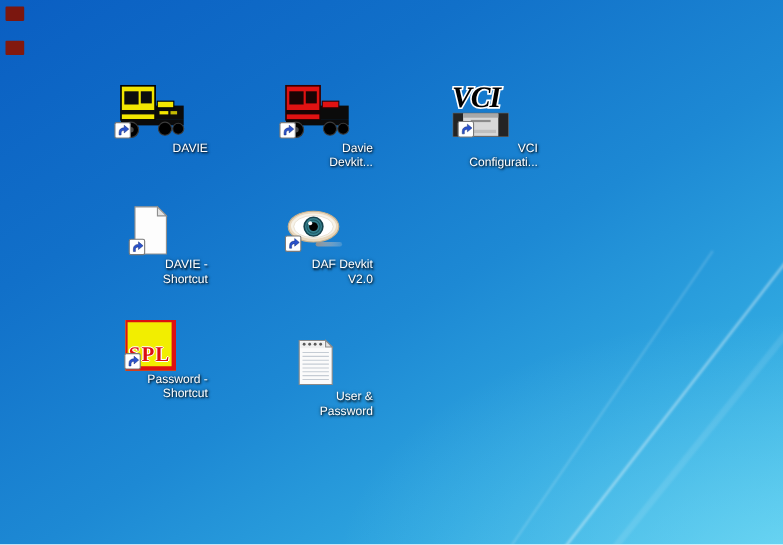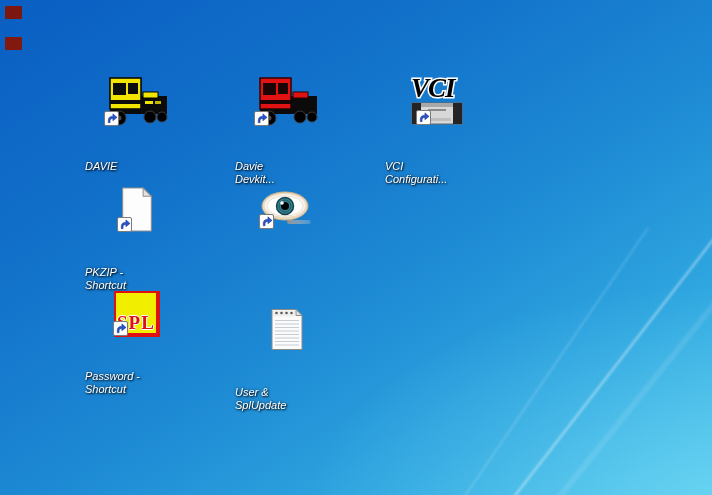--- a/index.html
+++ b/index.html
@@ -15,36 +15,34 @@
   }
   .streaks{position:absolute;left:0;top:0;pointer-events:none;}
   .corner-mark{position:absolute;left:5px;width:17px;border-radius:1px;}
   .corner-mark.m1{top:6px;height:13px;background:#7b170f;}
   .corner-mark.m2{top:37px;height:13px;background:#82190f;}
 
   .dicon{
     position:absolute;width:104px;
     display:flex;flex-direction:column;align-items:center;
     cursor:pointer;
-    gap:31px;
   }
   .glyph{
     height:57px;display:flex;align-items:flex-end;justify-content:center;
   }
   .art{position:relative;line-height:0;}
   .lnk{
     position:absolute;left:-1px;bottom:1px;width:15px;height:15px;
     background:#fff;border:1px solid #7a7a7a;border-radius:2px;
     box-sizing:border-box;display:flex;align-items:center;justify-content:center;
   }
   .label{
-    margin-top:2px;color:#fff;font-size:11px;line-height:13px;text-align:left;
+    margin-top:2px;color:#fff;font-size:11px;line-height:13px;text-align:right;
     text-shadow:1px 1px 2px rgba(0,0,0,.95),0 0 3px rgba(0,0,0,.55);
     width:104px;
-    font-style:italic;
   }
   .label span{display:block;}
 
   .truck-yellow{--tc:#f2e600;}
   .truck-red{--tc:#e01212;}
 
   .spl-box{
     width:46px;height:46px;background:#f2ee00;
     border:2px solid #dd1111;border-right-width:4px;border-bottom-width:4px;
     box-sizing:border-box;position:relative;
@@ -171,21 +169,21 @@
           <path d="M24,2 L32,10 H24 Z" fill="#e2e2e2" stroke="#8f8f8f"></path>
         </svg>
         <div class="lnk">
           <svg width="13" height="13" viewBox="0 0 14 14">
               <path d="M3.5,11.5 L3.5,9 C3.5,6 5.5,4.5 8.5,4.5 L8.5,2 L13,5.8 L8.5,9.5 L8.5,7 C6.5,7 5.5,8 5.5,9.5 L5.5,11.5 Z" fill="#2a52cc" stroke="#16307a" stroke-width="0.5"></path>
             </svg>
         </div>
       </div>
     </div>
     <div class="label">
-      <span>PKZIP -</span>
+      <span>DAVIE -</span>
       <span>Shortcut</span>
     </div>
   </div>
 
   <div class="dicon" style="left:235px;top:176px;">
     <div class="glyph">
       <div class="art">
         <svg width="54" height="44" viewBox="0 0 54 44">
           <defs>
             <linearGradient id="sw" x1="0" y1="0" x2="1" y2="0">
@@ -201,20 +199,24 @@
           <circle cx="25" cy="17" r="6" fill="none" stroke="#1d5a66"></circle>
           <circle cx="25" cy="17" r="4" fill="#030303"></circle>
           <circle cx="22" cy="14" r="1.8" fill="#ffffff"></circle>
         </svg>
         <div class="lnk" style="bottom:4px;">
           <svg width="13" height="13" viewBox="0 0 14 14">
               <path d="M3.5,11.5 L3.5,9 C3.5,6 5.5,4.5 8.5,4.5 L8.5,2 L13,5.8 L8.5,9.5 L8.5,7 C6.5,7 5.5,8 5.5,9.5 L5.5,11.5 Z" fill="#2a52cc" stroke="#16307a" stroke-width="0.5"></path>
             </svg>
         </div>
       </div>
+    </div>
+    <div class="label">
+      <span>DAF Devkit</span>
+      <span>V2.0</span>
     </div>
   </div>
 
   <div class="dicon" style="left:85px;top:280px;">
     <div class="glyph">
       <div class="art">
         <div class="spl-box">
           <div class="spl-text">SPL</div>
         </div>
         <div class="lnk">
@@ -249,17 +251,17 @@
             <line x1="8" y1="28" x2="32" y2="28"></line>
               <line x1="8" y1="31.5" x2="32" y2="31.5"></line>
             <line x1="8" y1="35" x2="32" y2="35"></line>
               <line x1="8" y1="38.5" x2="32" y2="38.5"></line>
           </g>
         </svg>
       </div>
     </div>
     <div class="label">
       <span>User &amp;</span>
-      <span>SplUpdate</span>
+      <span>Password</span>
     </div>
   </div>
 
 </div>
 
 </body></html>

